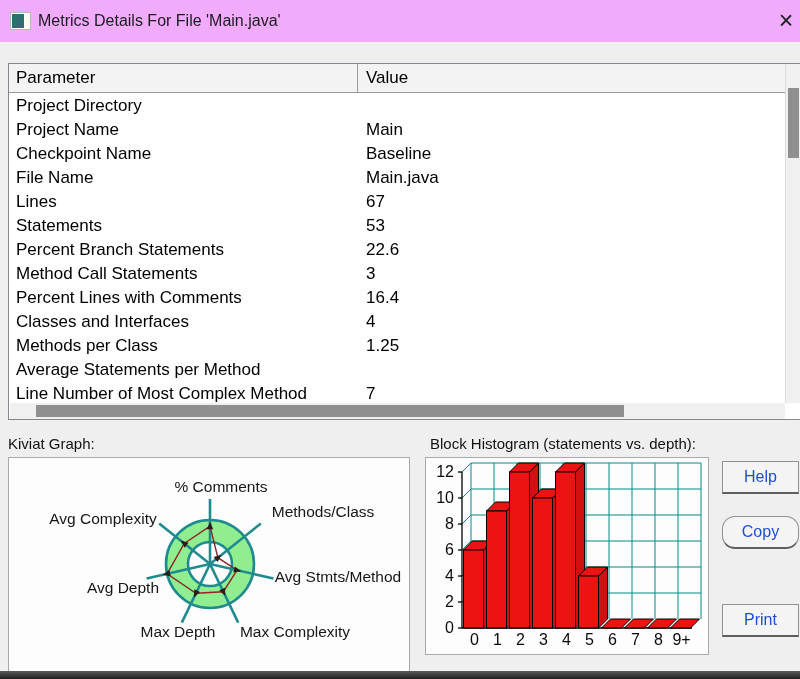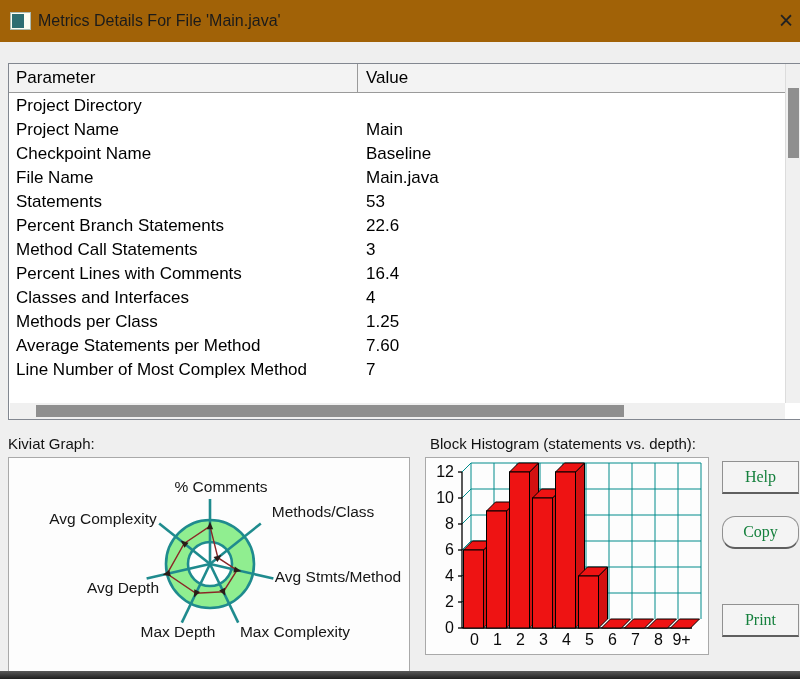--- a/index.html
+++ b/index.html
@@ -1,21 +1,21 @@
 <!DOCTYPE html>
 <html><head>
 <meta charset="utf-8">
 <style>
   * { margin:0; padding:0; box-sizing:border-box; }
   html,body { width:800px; height:679px; }
   body { font-family:"Liberation Sans", sans-serif; background:#efefef; position:relative; overflow:hidden; }
   .screen { position:absolute; left:0; top:0; width:800px; height:679px; background:#efefef; overflow:hidden; }
 
   
-  .titlebar { position:absolute; left:0; top:0; width:800px; height:42px; background:#a16207; }
+  .titlebar { position:absolute; left:0; top:0; width:800px; height:42px; background:#f0abfc; }
   .app-icon { position:absolute; left:10px; top:12px; width:21px; height:18px; background:#fdfdf2; border:1px solid #aebcb2; }
   .app-icon::before { content:""; position:absolute; left:1px; top:1px; bottom:1px; width:12px; background:#2e6e71; }
   .title-text { position:absolute; left:38px; top:0; line-height:42px; font-size:16px; color:#1b1b1b; white-space:nowrap; }
   .close-x { position:absolute; left:772px; top:5px; width:28px; height:32px; font-size:25px; line-height:30px; text-align:center; color:#222; font-weight:300; cursor:default; }
 
   
   .mtable { position:absolute; left:8px; top:63px; width:792px; height:357px; background:#ffffff; border:1px solid #828790; border-right:none; }
   .thead { position:absolute; left:0; top:0; width:100%; height:29px; background:#f3f3f3; border-bottom:1px solid #9a9a9a; }
   .th { position:absolute; top:0; font-size:17px; line-height:28px; color:#000; white-space:nowrap; }
   .th.param { left:7px; }
@@ -38,21 +38,21 @@
 
   
   .panel { position:absolute; background:#fdfdfd; border:1px solid #a9a9a9; }
   .kiviat-panel { left:8px; top:457px; width:402px; height:228px; }
   .hist-panel { left:425px; top:457px; width:284px; height:198px; }
   svg { display:block; }
 
   
   .btn { position:absolute; left:722px; width:77px; height:33px; background:#f4f4f4;
          border:1px solid #919191; border-bottom:2px solid #5f5f5f;
-         font-family:Liberation Serif, serif; font-size:16px; color:#15803d; }
+         font-family:Liberation Sans, sans-serif; font-size:16px; color:#1d4ed8; }
   .btn.default { border:2px solid #4b4b4b; border-bottom:3px solid #3c3c3c; }
   #btn-help  { top:461px; }
   #btn-copy  { top:516px;border-radius:13px; }
   #btn-print { top:604px; }
   #btn-done  { top:622px; }
 
   .bottom-strip { position:absolute; left:0; bottom:0; width:800px; height:8px;
                   background:linear-gradient(#5a5a5a,#1f1f1f); }
 </style>
 </head>
@@ -82,20 +82,24 @@
         </div>
         <div class="row">
           <span class="cell-p">Checkpoint Name</span>
           <span class="cell-v">Baseline</span>
         </div>
         <div class="row">
           <span class="cell-p">File Name</span>
           <span class="cell-v">Main.java</span>
         </div>
         <div class="row">
+          <span class="cell-p">Lines</span>
+          <span class="cell-v">67</span>
+        </div>
+        <div class="row">
           <span class="cell-p">Statements</span>
           <span class="cell-v">53</span>
         </div>
         <div class="row">
           <span class="cell-p">Percent Branch Statements</span>
           <span class="cell-v">22.6</span>
         </div>
         <div class="row">
           <span class="cell-p">Method Call Statements</span>
           <span class="cell-v">3</span>
@@ -107,21 +111,20 @@
         <div class="row">
           <span class="cell-p">Classes and Interfaces</span>
           <span class="cell-v">4</span>
         </div>
         <div class="row">
           <span class="cell-p">Methods per Class</span>
           <span class="cell-v">1.25</span>
         </div>
         <div class="row">
           <span class="cell-p">Average Statements per Method</span>
-          <span class="cell-v">7.60</span>
         </div>
         <div class="row">
           <span class="cell-p">Line Number of Most Complex Method</span>
           <span class="cell-v">7</span>
         </div>
       </div>
     <div class="vscroll">
       <div class="vthumb"></div>
     </div>
     <div class="hscroll">

